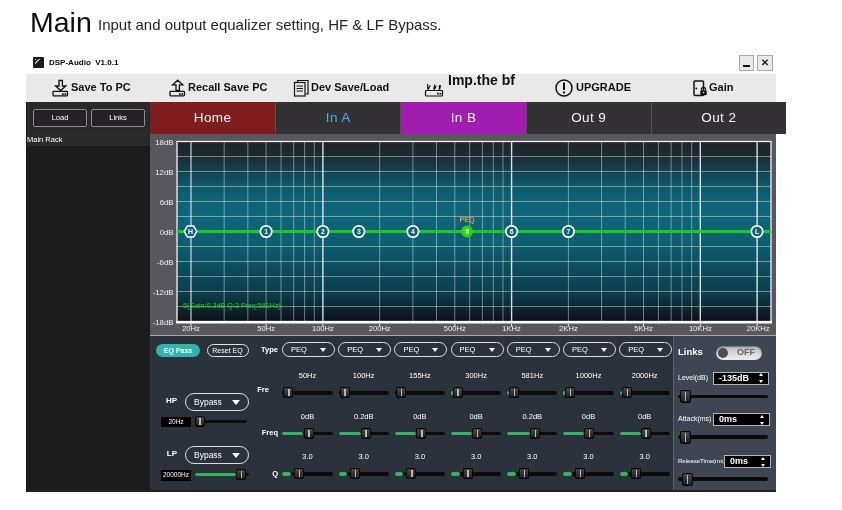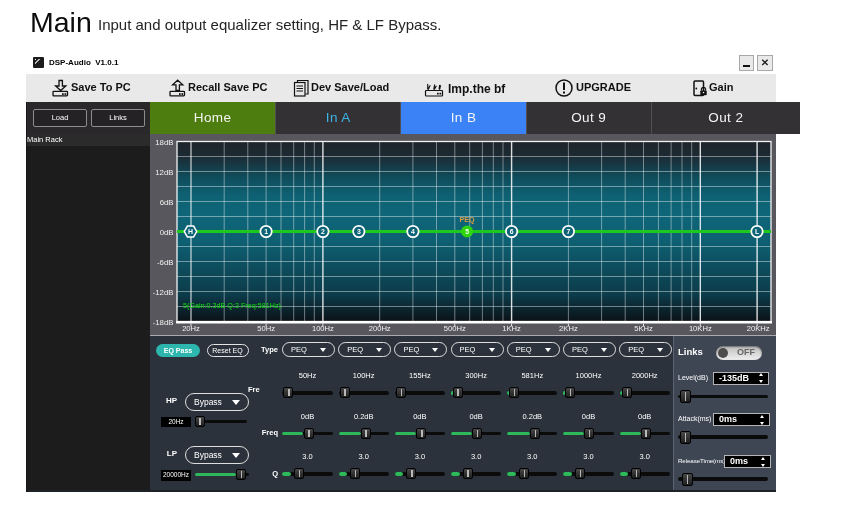--- a/index.html
+++ b/index.html
@@ -46,41 +46,41 @@
 <div class="abs" style="left:424px;top:79px"><svg width="23" height="19" viewBox="0 0 23 19">
       <g fill="none" stroke="#111" stroke-width="1.2">
         <rect x="1.5" y="11.5" width="17" height="5.5" rx="0.8"></rect>
         <path d="M4 10.5 C3 8.5 4.5 6.5 3.5 5 M4 10.5 C5.5 9 5 7 6.5 6.5"></path>
         <path d="M10 10.5 C9.5 8.5 11 7.5 10.5 5.5 M10 10.5 C11.5 9.5 11 8 12.5 7"></path>
         <path d="M15.5 10.5 C16.5 9 15.5 7.5 17 6.5 M15.5 10.5 C14.5 8.5 16 8 15.5 6"></path>
       </g>
       <rect x="13" y="13.8" width="1.7" height="1.7" fill="#111"></rect>
       <rect x="15.5" y="13.8" width="1.7" height="1.7" fill="#111"></rect>
     </svg></div>
-<div class="abs" style="left:448px;top:82px;font-size:12px;font-weight:bold;color:#111">Imp.the bf</div>
+<div class="abs" style="left:448px;top:72px;font-size:14px;font-weight:bold;color:#111">Imp.the bf</div>
 <div class="abs" style="left:554px;top:78px"><svg width="20" height="20" viewBox="0 0 20 20">
       <circle cx="10" cy="10" r="8" fill="none" stroke="#111" stroke-width="1.5"></circle>
       <rect x="9" y="4.5" width="2" height="7.5" fill="#111"></rect>
       <rect x="9" y="13.5" width="2" height="2" fill="#111"></rect>
     </svg></div>
 <div class="abs" style="left:576px;top:81px;font-size:11px;font-weight:bold;color:#111">UPGRADE</div>
 <div class="abs" style="left:692px;top:79px"><svg width="17" height="19" viewBox="0 0 17 19">
       <rect x="2" y="2" width="9.5" height="14.5" rx="1" fill="none" stroke="#111" stroke-width="1.5"></rect>
       <circle cx="4.3" cy="9.5" r="0.9" fill="#111"></circle>
       <path d="M9.5 11.5 v-1.2 a2 2 0 0 1 4 0 v1.2" fill="none" stroke="#111" stroke-width="1.3"></path>
       <rect x="8.3" y="11.5" width="6.4" height="4.8" rx="0.8" fill="#111"></rect>
       <circle cx="11.5" cy="13.5" r="0.8" fill="#fff"></circle>
     </svg></div>
 <div class="abs" style="left:709px;top:81px;font-size:11px;font-weight:bold;color:#111">Gain</div>
 <div class="abs" style="left:26px;top:101.5px;width:750px;height:32.5px;background:#2a282a"></div>
-<div class="abs" style="left:150.0px;top:101.5px;width:125.2px;height:32.5px;background:#4d7c0f;color:#f5f5f5;font-size:13.5px;text-align:center;line-height:32.5px;letter-spacing:0.4px">Home</div>
+<div class="abs" style="left:150.0px;top:101.5px;width:125.2px;height:32.5px;background:#7f1d1d;color:#f5f5f5;font-size:13.5px;text-align:center;line-height:32.5px;letter-spacing:0.4px">Home</div>
 <div class="abs" style="left:275.2px;top:101.5px;width:125.2px;height:32.5px;background:#343134;border-left:1px solid #524f52;color:#3cb4e6;font-size:13.5px;text-align:center;line-height:32.5px;letter-spacing:0.4px">In A</div>
-<div class="abs" style="left:400.4px;top:101.5px;width:125.2px;height:32.5px;background:#3b82f6;border-left:1px solid #524f52;color:#f5f5f5;font-size:13.5px;text-align:center;line-height:32.5px;letter-spacing:0.4px">In B</div>
+<div class="abs" style="left:400.4px;top:101.5px;width:125.2px;height:32.5px;background:#a21caf;border-left:1px solid #524f52;color:#f5f5f5;font-size:13.5px;text-align:center;line-height:32.5px;letter-spacing:0.4px">In B</div>
 <div class="abs" style="left:525.6px;top:101.5px;width:125.2px;height:32.5px;background:#343134;border-left:1px solid #524f52;color:#f5f5f5;font-size:13.5px;text-align:center;line-height:32.5px;letter-spacing:0.4px">Out 9</div>
-<div class="abs" style="left:650.8px;top:101.5px;width:149px;height:32.5px;background:#343134;border-left:1px solid #524f52;color:#f5f5f5;font-size:13.5px;text-align:center;line-height:32.5px;letter-spacing:0.4px">Out 2</div>
+<div class="abs" style="left:650.8px;top:101.5px;width:135px;height:32.5px;background:#343134;border-left:1px solid #524f52;color:#f5f5f5;font-size:13.5px;text-align:center;line-height:32.5px;letter-spacing:0.4px">Out 2</div>
 <div class="abs" style="left:26px;top:101.5px;width:124px;height:32.5px;background:#2a282a"></div>
 <div class="abs" style="left:33px;top:109px;width:54px;height:18px;background:#242224;border:1px solid #8d8d8d;border-radius:2px;color:#fff;font-size:7.5px;text-align:center;line-height:16px">Load</div>
 <div class="abs" style="left:91px;top:109px;width:54px;height:18px;background:#242224;border:1px solid #8d8d8d;border-radius:2px;color:#fff;font-size:7.5px;text-align:center;line-height:16px">Links</div>
 <div class="abs" style="left:26px;top:134px;width:124px;height:357.5px;background:#1c1c1c"></div>
 <div class="abs" style="left:26px;top:134px;width:124px;height:12px;background:#2b2b2b;color:#fff;font-size:7.5px;line-height:12px;padding-left:1px">Main Rack</div>
 <svg width="626" height="201.5" viewBox="0 0 626 201.5" style="position:absolute;left:150px;top:134px;font-family:'Liberation Sans',sans-serif">
 <defs>
       <linearGradient id="gg" x1="0" y1="0" x2="0" y2="1">
         <stop offset="0" stop-color="#1f242b"></stop>
         <stop offset="0.08" stop-color="#1c2a33"></stop>
@@ -298,21 +298,21 @@
 <div style="position:absolute;left:619.6px;top:431.6px;width:21.1px;height:3.5px;background:#2db85c;border-radius:2px"></div>
 <div style="position:absolute;left:640.7px;top:427.8px;width:10px;height:11px;background:linear-gradient(180deg,#484848,#1f1f1f);border:1px solid #000;border-radius:2px;box-sizing:border-box">
     <div style="position:absolute;left:3.8px;top:1px;bottom:1px;width:1.5px;background:#b9b9b9"></div>
   </div>
 <div class="abs" style="left:616.7px;top:452px;width:56px;text-align:center;color:#fff;font-size:7.5px">3.0</div>
 <div style="position:absolute;left:619.6px;top:472.1px;width:50.2px;height:3.5px;background:#0b0b0b;border-radius:2px"></div>
 <div style="position:absolute;left:619.6px;top:472.1px;width:8.6px;height:3.5px;background:#2db85c;border-radius:2px"></div>
 <div style="position:absolute;left:631.2px;top:468.3px;width:10px;height:11px;background:linear-gradient(180deg,#484848,#1f1f1f);border:1px solid #000;border-radius:2px;box-sizing:border-box">
     <div style="position:absolute;left:3.8px;top:1px;bottom:1px;width:1.5px;background:#b9b9b9"></div>
   </div>
-<div class="abs" style="left:248px;top:385px;width:30px;text-align:left;color:#fff;font-size:7.5px;font-weight:bold">Fre</div>
+<div class="abs" style="left:248px;top:385px;width:30px;text-align:center;color:#fff;font-size:7.5px;font-weight:bold">Fre</div>
 <div class="abs" style="left:248px;top:427.5px;width:30px;text-align:right;color:#fff;font-size:7.5px;font-weight:bold">Freq</div>
 <div class="abs" style="left:248px;top:468.5px;width:30px;text-align:right;color:#fff;font-size:7.5px;font-weight:bold">Q</div>
 <div class="abs" style="left:678px;top:346px;color:#fff;font-size:9.5px;font-weight:bold">Links</div>
 <div class="abs" style="left:716px;top:346px;width:46px;height:13.5px;border-radius:7px;background:linear-gradient(180deg,#bdbdbd,#efefef);box-shadow:inset 0 1px 2px rgba(0,0,0,0.45)">
     <div style="position:absolute;left:2px;top:1.7px;width:10px;height:10px;border-radius:50%;background:#4d4d4d"></div>
     <div style="position:absolute;right:7px;top:0;height:13.5px;line-height:13.5px;color:#666;font-size:9px;font-weight:bold">OFF</div>
   </div>
 <div class="abs" style="left:678px;top:373.5px;color:#fff;font-size:7px">Level(dB)</div>
 <div style="position:absolute;left:713px;top:371.5px;width:56px;height:13.5px;background:#000;border:1px solid #b5b5b5;box-sizing:border-box;color:#fff;font-size:9px;font-weight:bold;line-height:11.5px;padding-left:5px">-135dB<div style="position:absolute;right:5px;top:0.8px;width:0;height:0;border-left:2px solid transparent;border-right:2px solid transparent;border-bottom:3px solid #fff"></div><div style="position:absolute;right:5px;bottom:0.8px;width:0;height:0;border-left:2px solid transparent;border-right:2px solid transparent;border-top:3px solid #fff"></div></div>
 <div style="position:absolute;left:678px;top:394.8px;width:90px;height:3.5px;background:#0b0b0b;border-radius:2px"></div>

